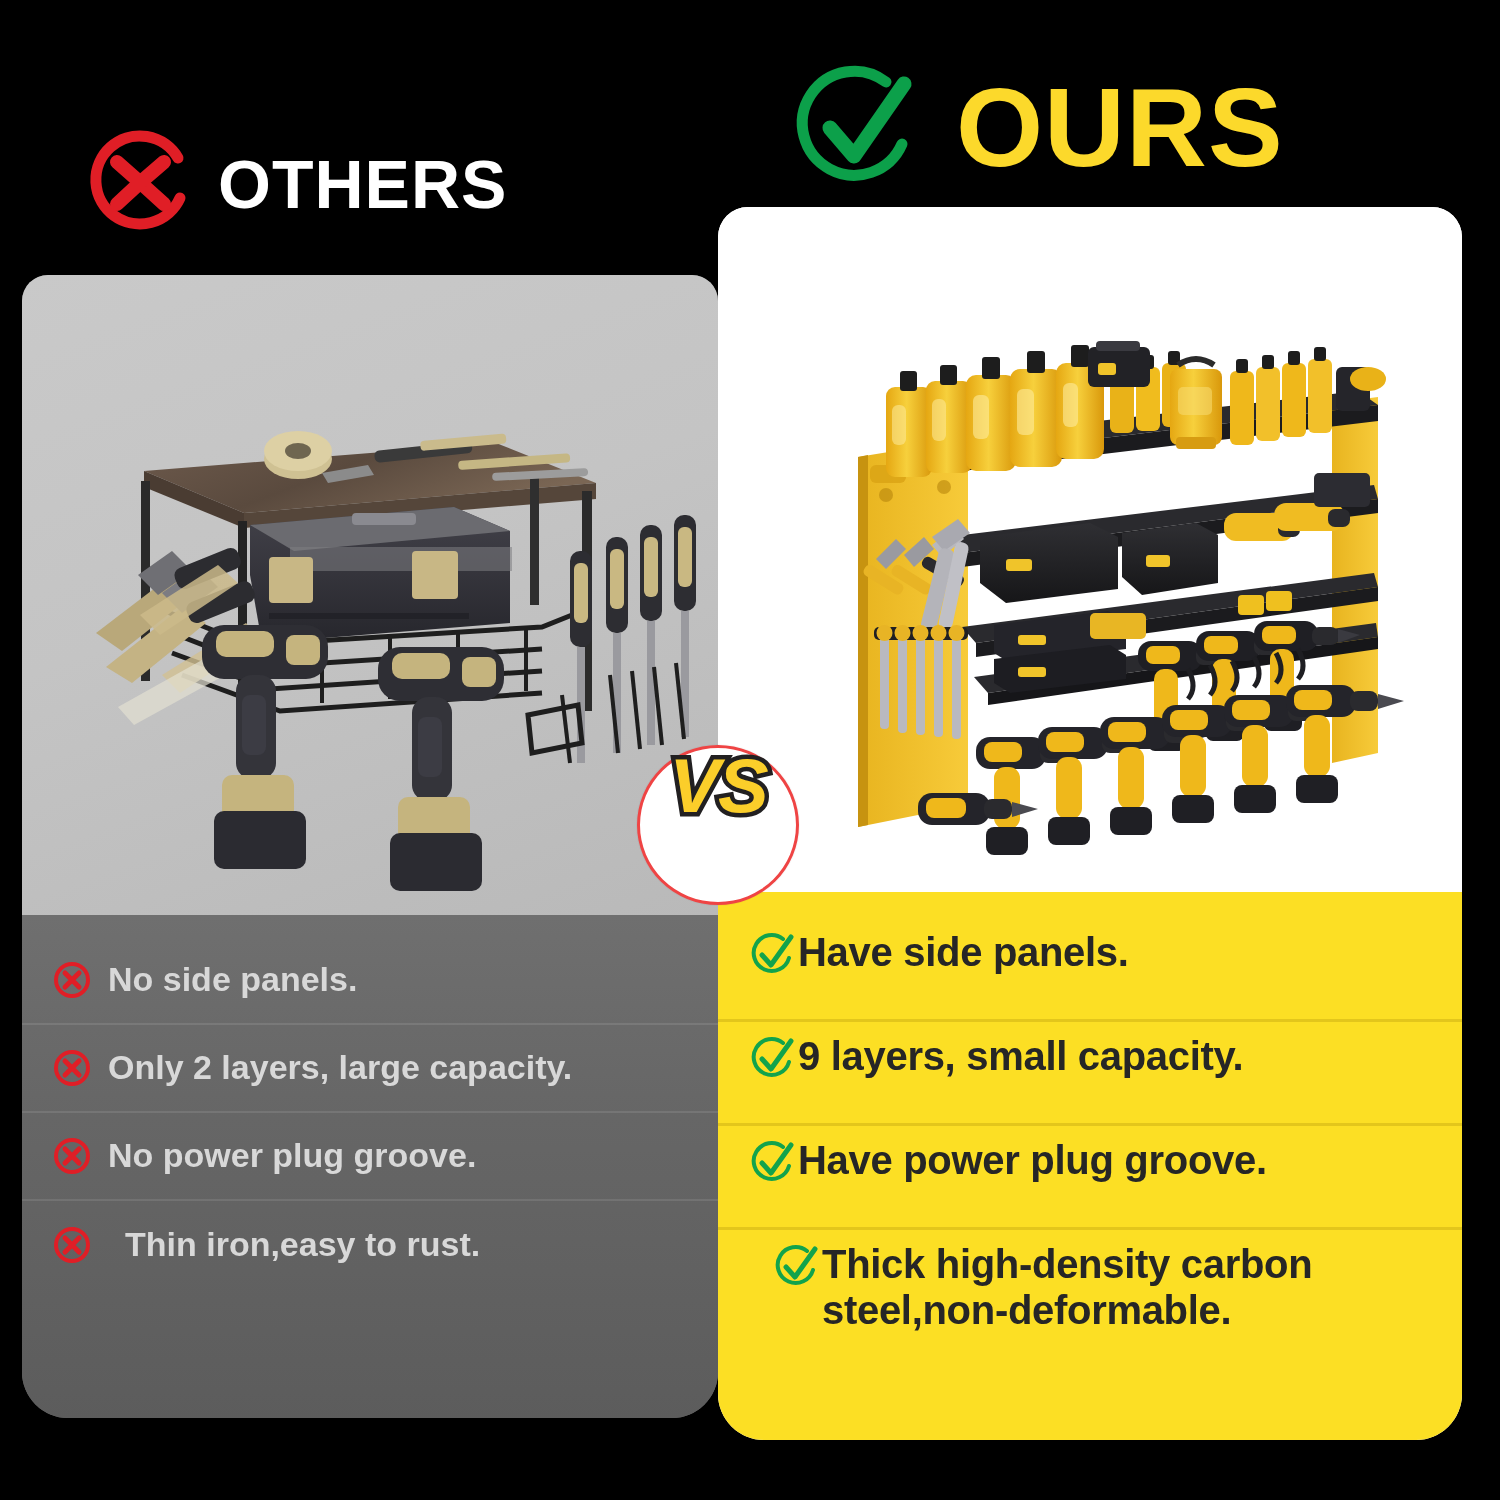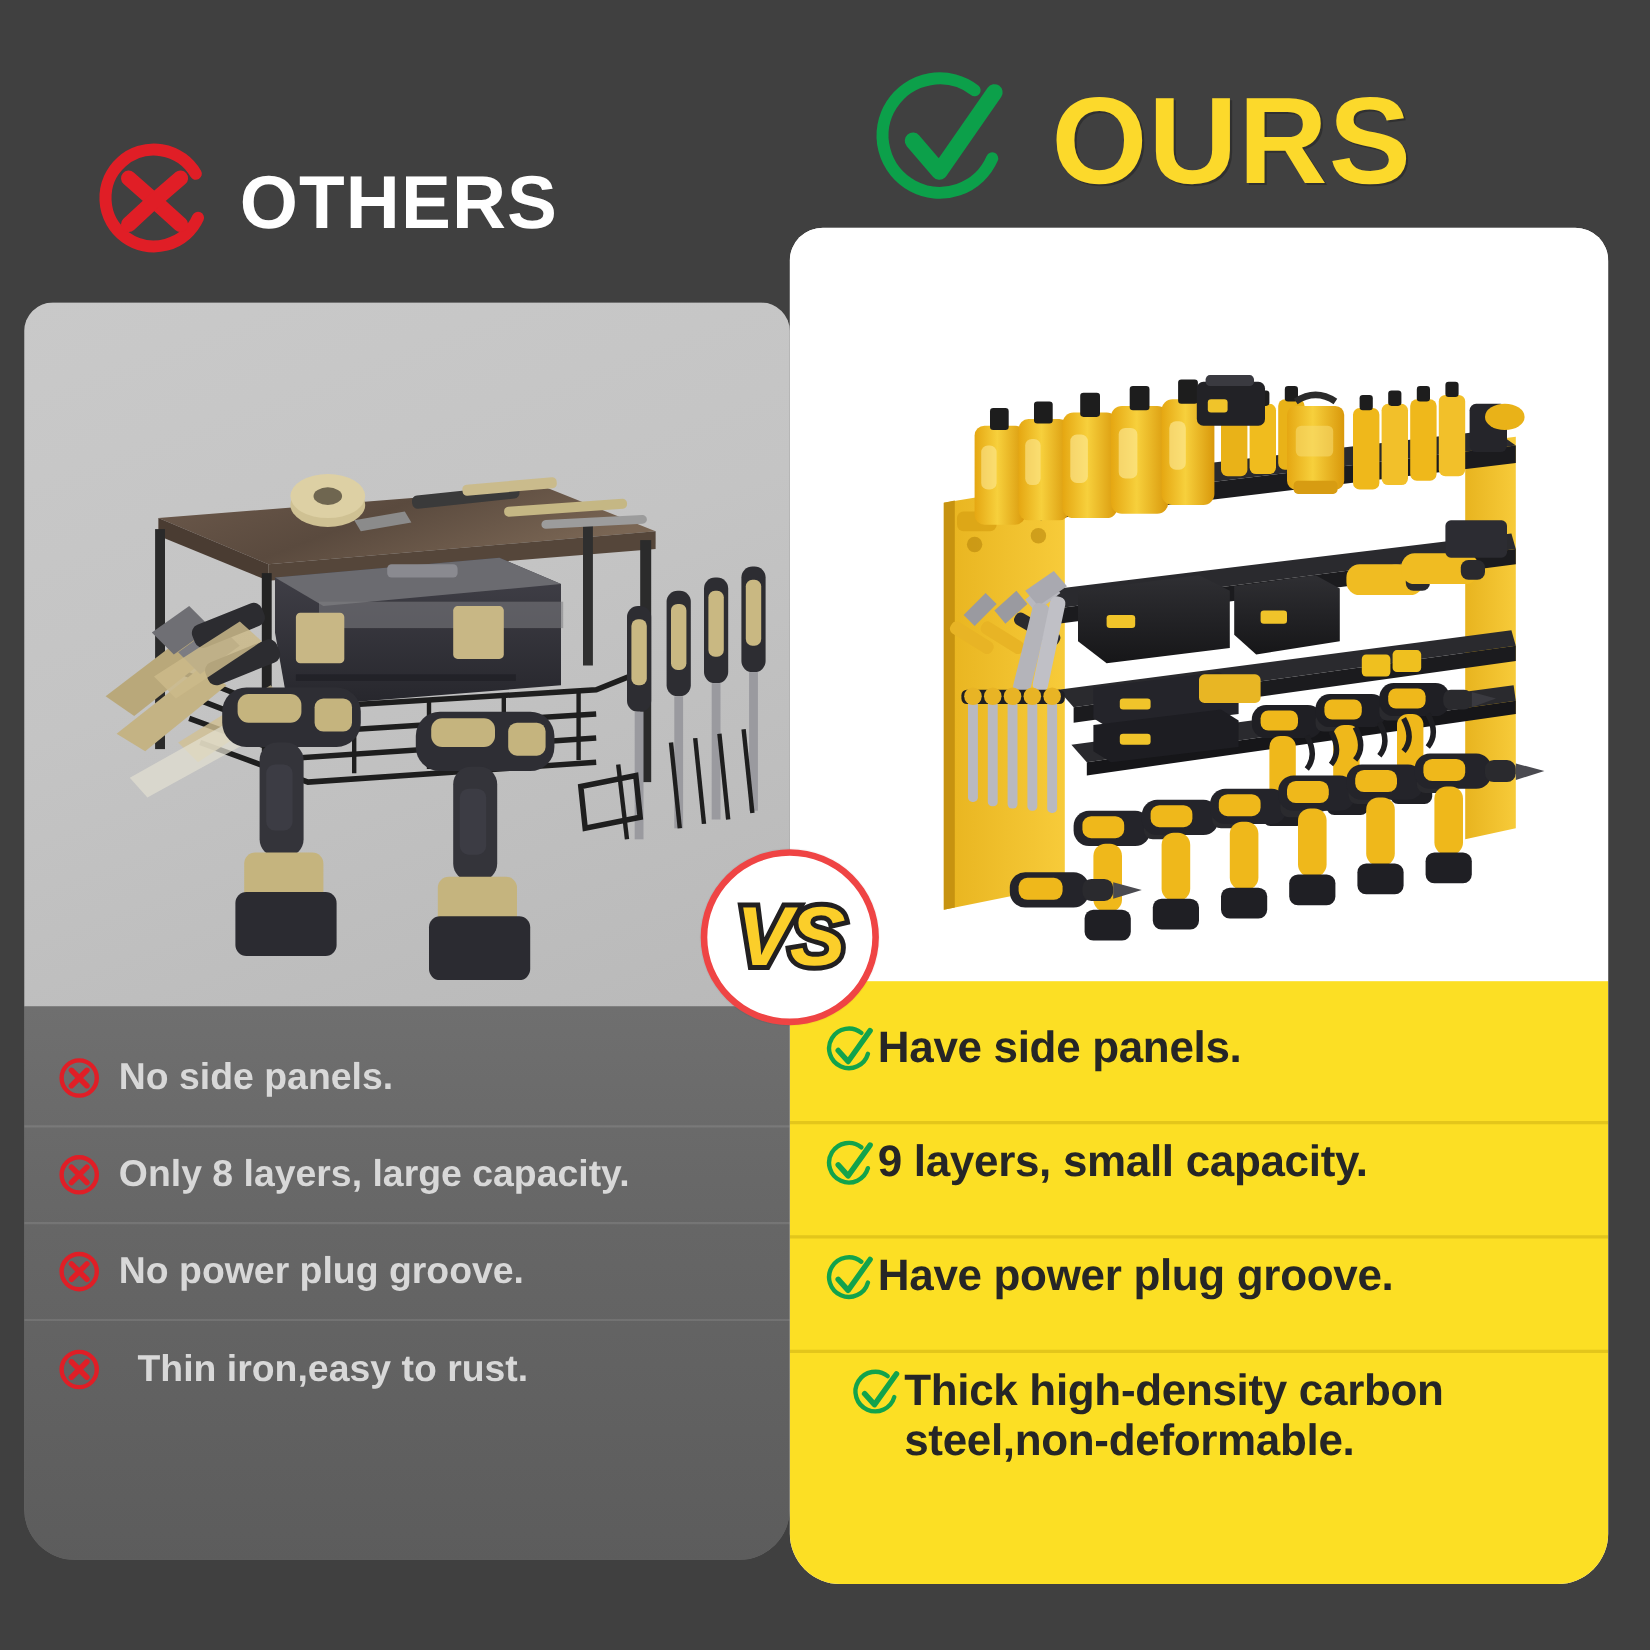--- a/index.html
+++ b/index.html
@@ -2,21 +2,21 @@
 <html><head>
 <meta charset="utf-8">
 <style>
   * { box-sizing: border-box; margin: 0; padding: 0; }
   html, body {
     width: 1500px; height: 1500px;
     background: #262626;
     font-family: "Liberation Sans", sans-serif;
     overflow: hidden;
   }
-  .stage { position: relative; width: 1500px; height: 1500px; background: #404040; }
+  .stage { position: relative; width: 1500px; height: 1500px; background: #000000; }
 
   
   .hdr { position: absolute; display: flex; align-items: center; }
   .hdr-others { left: 84px; top: 128px; }
   .hdr-ours   { left: 790px; top: 58px; }
 
   .badge-x, .badge-check { position: relative; flex: 0 0 auto; }
   .badge-x { width: 112px; height: 112px; }
   .badge-check { width: 140px; height: 140px; }
 
@@ -82,26 +82,26 @@
   .row-c:last-child { border-bottom: none; }
   .row-c .ico { flex: 0 0 auto; width: 46px; height: 46px; margin-top: 14px; }
   .row-c .txt {
     color: #262626; font-size: 40px; font-weight: 700; line-height: 1.14;
     padding-top: 12px; letter-spacing: -0.3px;
   }
   .row-c.tall { min-height: 150px; margin-left: 24px; }
 
   
   .vs {
-    position: absolute; left: 637px; top: 772px;
+    position: absolute; left: 637px; top: 745px;
     width: 162px; height: 160px;
     border-radius: 50%;
     background: #ffffff;
-    border: 6px solid #ef4444;
-    display: flex; align-items: center; justify-content: center;
+    border: 3px solid #ef4444;
+    display: flex; justify-content: center;
     z-index: 40;
     box-shadow: 0 0 0 1px rgba(0,0,0,0.03);
   }
   .vs-text {
     font-size: 76px; font-weight: 700; font-style: italic;
     color: #FBCE2A;
     -webkit-text-stroke: 9px #222021;
     paint-order: stroke fill;
     line-height: 1; letter-spacing: -2px;
   }
@@ -268,21 +268,21 @@
         </span>
         <span class="txt">No side panels.</span>
       </div>
       <div class="row-x">
         <span class="ico">
           <svg viewBox="0 0 40 40" width="40" height="40">
             <circle cx="20" cy="20" r="16" fill="none" stroke="#E01E26" stroke-width="4"></circle>
             <path d="M13 13 L27 27 M27 13 L13 27" stroke="#E01E26" stroke-width="5" stroke-linecap="round"></path>
           </svg>
         </span>
-        <span class="txt">Only 8 layers, large capacity.</span>
+        <span class="txt">Only 2 layers, large capacity.</span>
       </div>
       <div class="row-x">
         <span class="ico">
           <svg viewBox="0 0 40 40" width="40" height="40">
             <circle cx="20" cy="20" r="16" fill="none" stroke="#E01E26" stroke-width="4"></circle>
             <path d="M13 13 L27 27 M27 13 L13 27" stroke="#E01E26" stroke-width="5" stroke-linecap="round"></path>
           </svg>
         </span>
         <span class="txt">No power plug groove.</span>
       </div>

